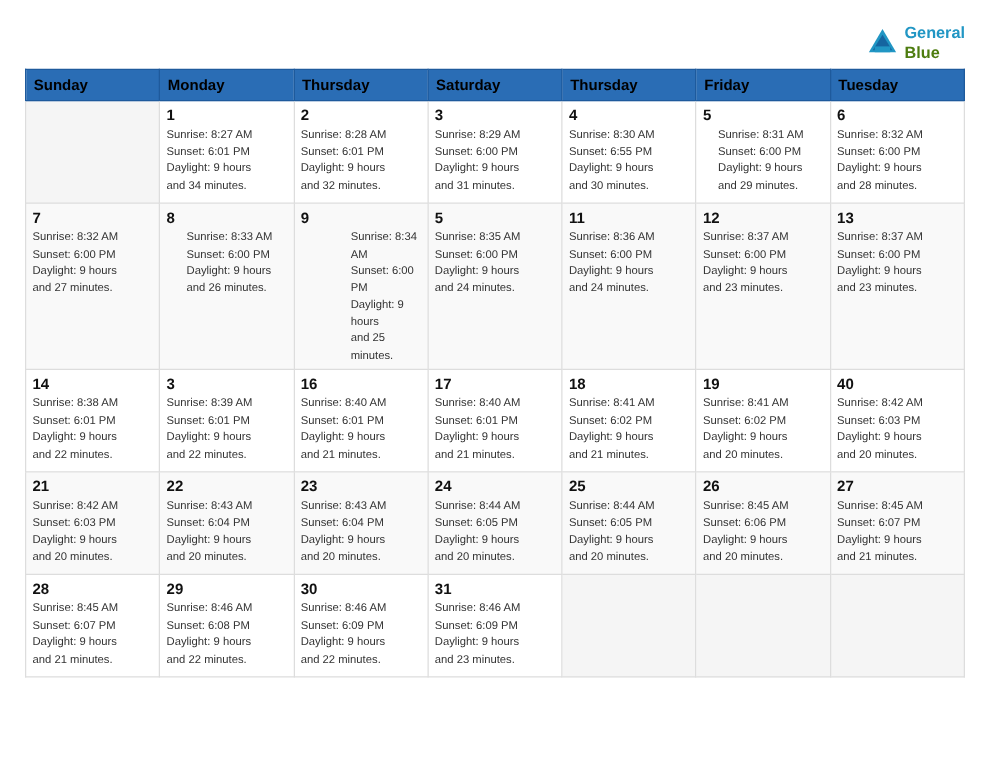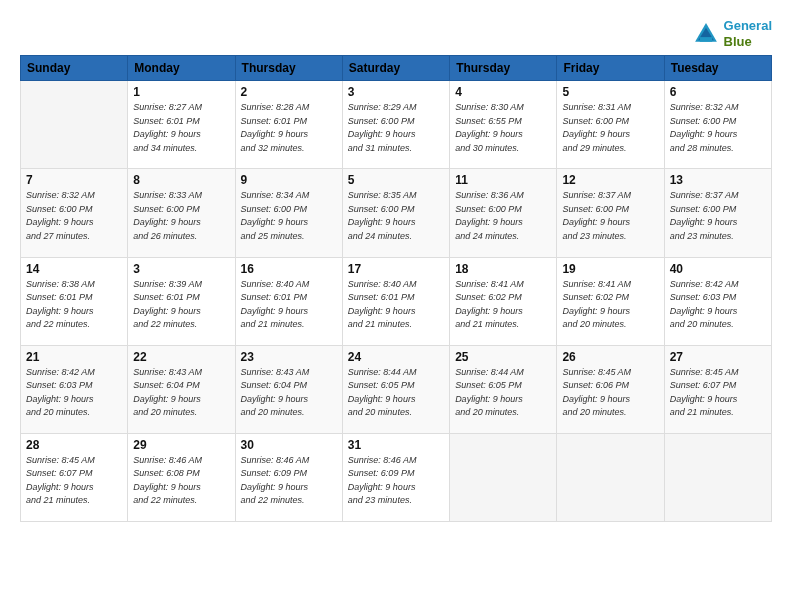--- a/index.html
+++ b/index.html
@@ -87,21 +87,20 @@
     .day-number {
       font-size: 12px;
       font-weight: bold;
       color: #111;
       margin-bottom: 2px;
     }
     .day-info {
       font-size: 9px;
       color: #333;
       line-height: 1.5;
-      font-style: italic;
     }
     .empty-cell {
       background: #f5f5f5 !important;
     }
   </style>
 </head>
 <body>
 
 <div class="page">
   <div class="header">
@@ -160,21 +159,21 @@
           </td>
           <td>
             <div class="day-number">4</div>
             <div class="day-info" style="white-space: pre-line;">Sunrise: 8:30 AM
 Sunset: 6:55 PM
 Daylight: 9 hours
 and 30 minutes.</div>
           </td>
           <td>
             <div class="day-number">5</div>
-            <div class="day-info" style="white-space: pre-line;">Sunrise: 8:31 AM
+            <div class="day-info" style="white-space: pre-line; margin-left: 12px;">Sunrise: 8:31 AM
 Sunset: 6:00 PM
 Daylight: 9 hours
 and 29 minutes.</div>
           </td>
           <td>
             <div class="day-number">6</div>
             <div class="day-info" style="white-space: pre-line;">Sunrise: 8:32 AM
 Sunset: 6:00 PM
 Daylight: 9 hours
 and 28 minutes.</div>
@@ -183,28 +182,28 @@
         <tr>
           <td>
             <div class="day-number">7</div>
             <div class="day-info" style="white-space: pre-line;">Sunrise: 8:32 AM
 Sunset: 6:00 PM
 Daylight: 9 hours
 and 27 minutes.</div>
           </td>
           <td>
             <div class="day-number">8</div>
-            <div class="day-info" style="white-space: pre-line;">Sunrise: 8:33 AM
+            <div class="day-info" style="white-space: pre-line; margin-left: 16px;">Sunrise: 8:33 AM
 Sunset: 6:00 PM
 Daylight: 9 hours
 and 26 minutes.</div>
           </td>
           <td>
             <div class="day-number">9</div>
-            <div class="day-info" style="white-space: pre-line;">Sunrise: 8:34 AM
+            <div class="day-info" style="white-space: pre-line; margin-left: 40px;">Sunrise: 8:34 AM
 Sunset: 6:00 PM
 Daylight: 9 hours
 and 25 minutes.</div>
           </td>
           <td>
             <div class="day-number">5</div>
             <div class="day-info" style="white-space: pre-line;">Sunrise: 8:35 AM
 Sunset: 6:00 PM
 Daylight: 9 hours
 and 24 minutes.</div>

